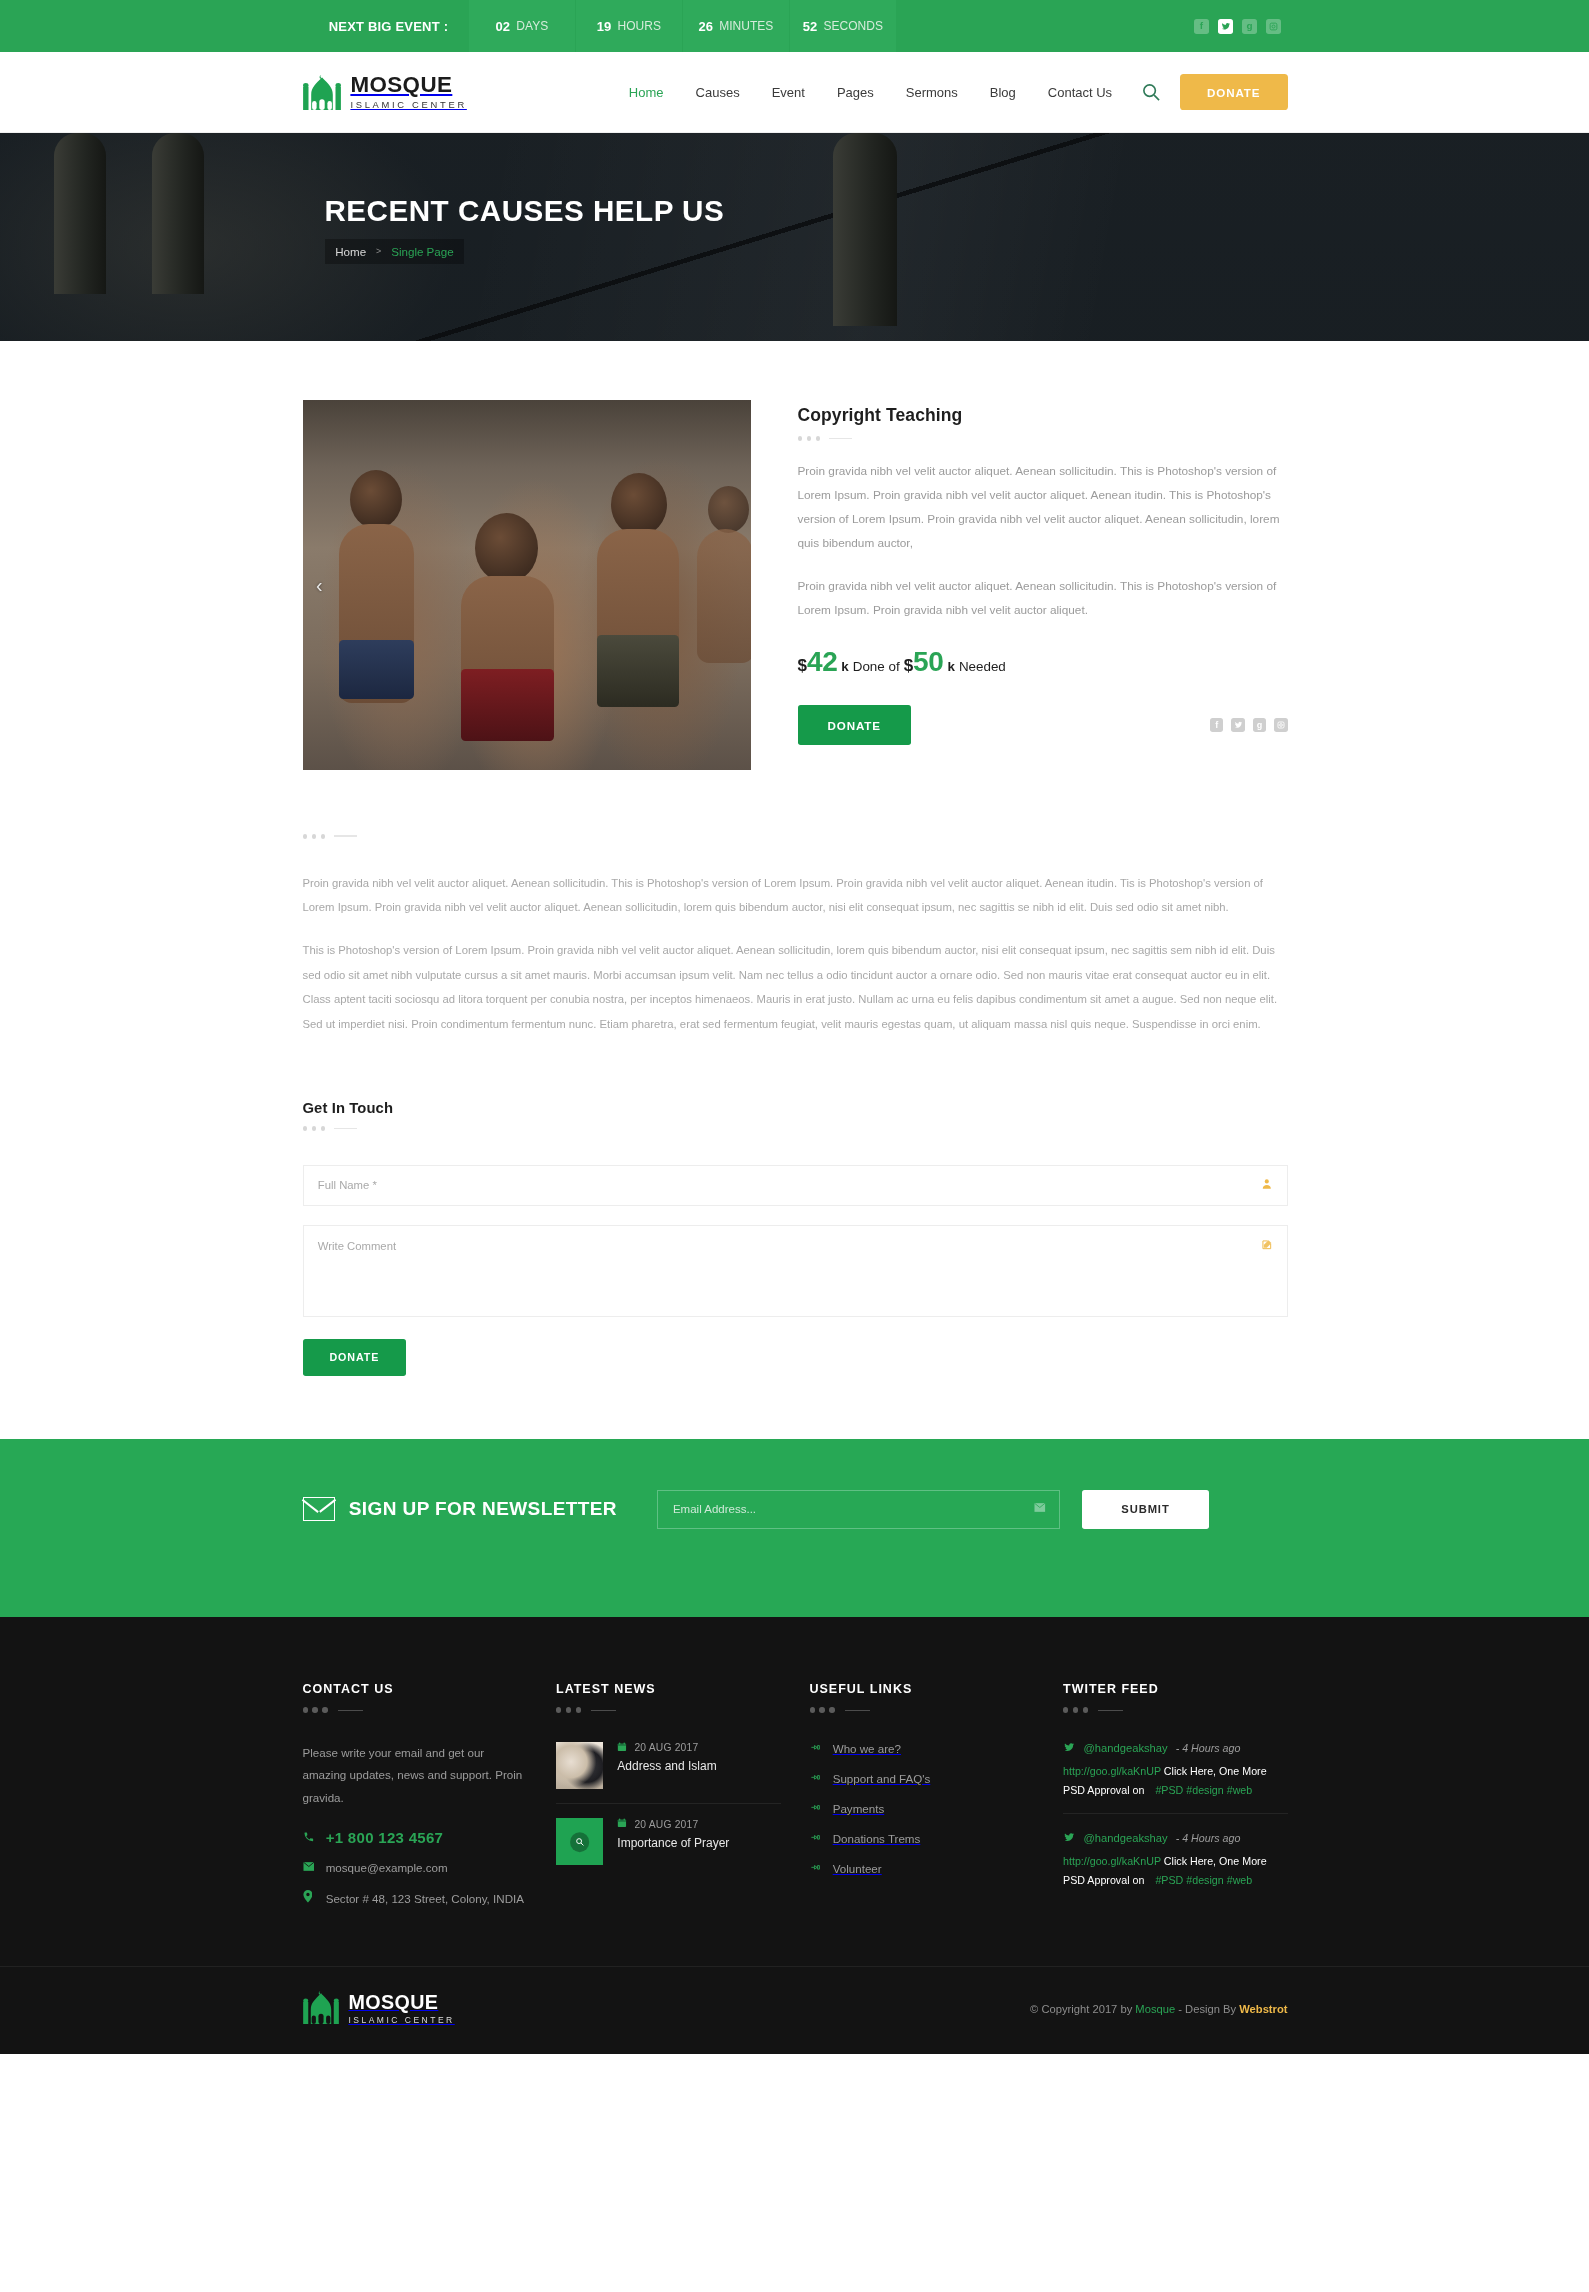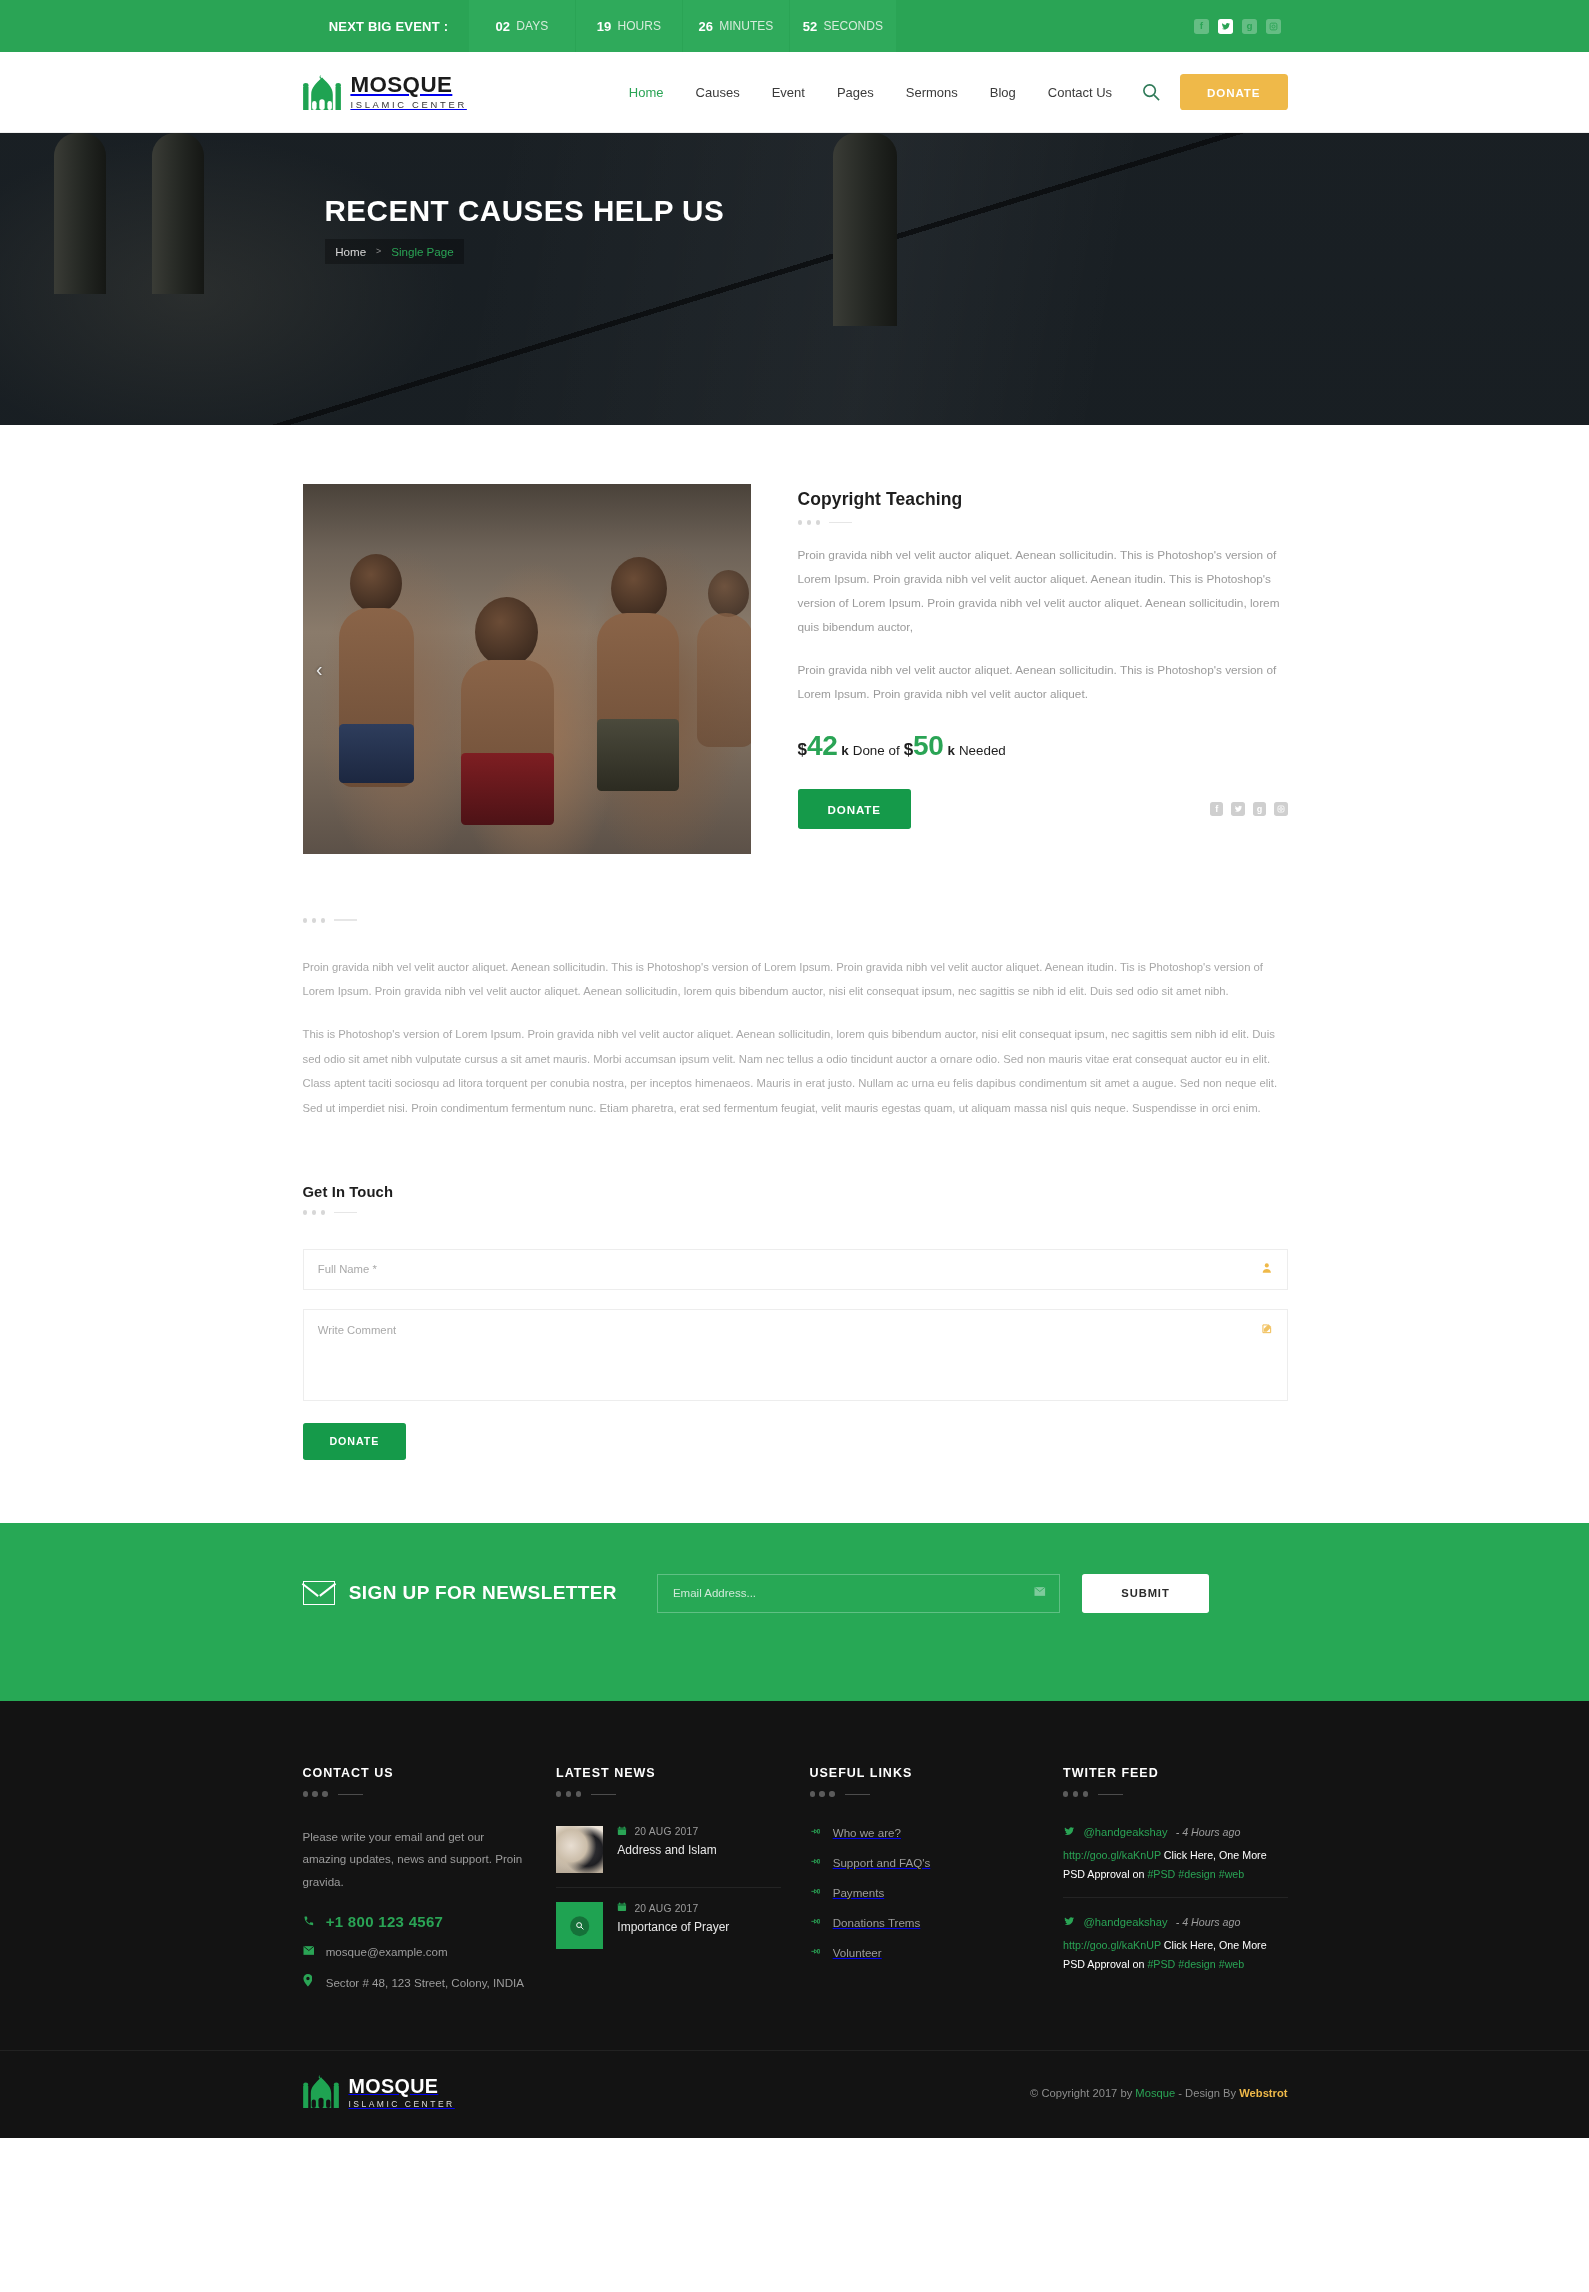--- a/index.html
+++ b/index.html
@@ -83,21 +83,21 @@
     width:19.7px; height:19.7px; position:relative; cursor:pointer;
   }
   .btn-donate-top {
     background:#efb949; color:#fff;
     font-weight:bold; font-size:11.6px; letter-spacing:0.9px;
     padding:11.6px 27px; border-radius:3.6px; border:none; cursor:pointer;
   }
 
   
   .banner {
-    height:292px; position:relative; overflow:hidden;
+    height:208px; position:relative; overflow:hidden;
     background:#404040;
     padding-left:44px;
   }
   .banner-bg {
     position:absolute; inset:0;
     background:
       linear-gradient(to bottom, rgba(20,26,30,.55), rgba(20,26,30,.62)),
       radial-gradient(ellipse 376px 224px at 12% 55%, #4a4a44 0%, #20262b 70%),
       radial-gradient(ellipse 448px 269px at 78% 40%, #5c6a72 0%, #222a30 70%),
       linear-gradient(115deg,#1c2226 0%,#39464e 35%,#53626c 55%,#2a3338 80%,#1a2024 100%);
@@ -303,21 +303,21 @@
   .ulink .hand { color:#2aa455; font-size:11.6px; }
   .ulink span.lbl { color:#9c9c9c; font-size:11.6px; }
 
   .tw-item { margin-bottom:7.2px; }
   .tw-head { display:flex; align-items:center; gap:8px; margin-bottom:7.2px; }
   .tw-bird { color:#2aa455; font-size:11.6px; }
   .tw-user { color:#2aa455; font-size:11.2px; }
   .tw-time { color:#9c9c9c; font-size:10.7px; font-style:italic; }
   .tw-body { font-size:10.7px; line-height:1.78; color:#fff; }
   .tw-body .lnk { color:#2aa455; }
-  .tw-body .tag { color:#2aa455; }
+  .tw-body .tag { color:#2aa455;margin-left:8px; }
   .tw-sep { border-top:0.9px solid #242424; margin:12.5px 0 18px; }
 
   .foot-bottom {
     margin-top:47px; border-top:0.9px solid #222;
     padding:23px 0 27px;
   }
   .foot-bottom .container { display:flex; align-items:center; }
   .fb-logo { display:flex; align-items:center; gap:9.9px; }
   .fb-logo .lt1 { color:#fff; font-size:19.7px; font-weight:bold; letter-spacing:0.4px; line-height:1; }
   .fb-logo .lt2 { color:#ddd; font-size:8.5px; letter-spacing:2.5px; margin-top:2.7px; }

